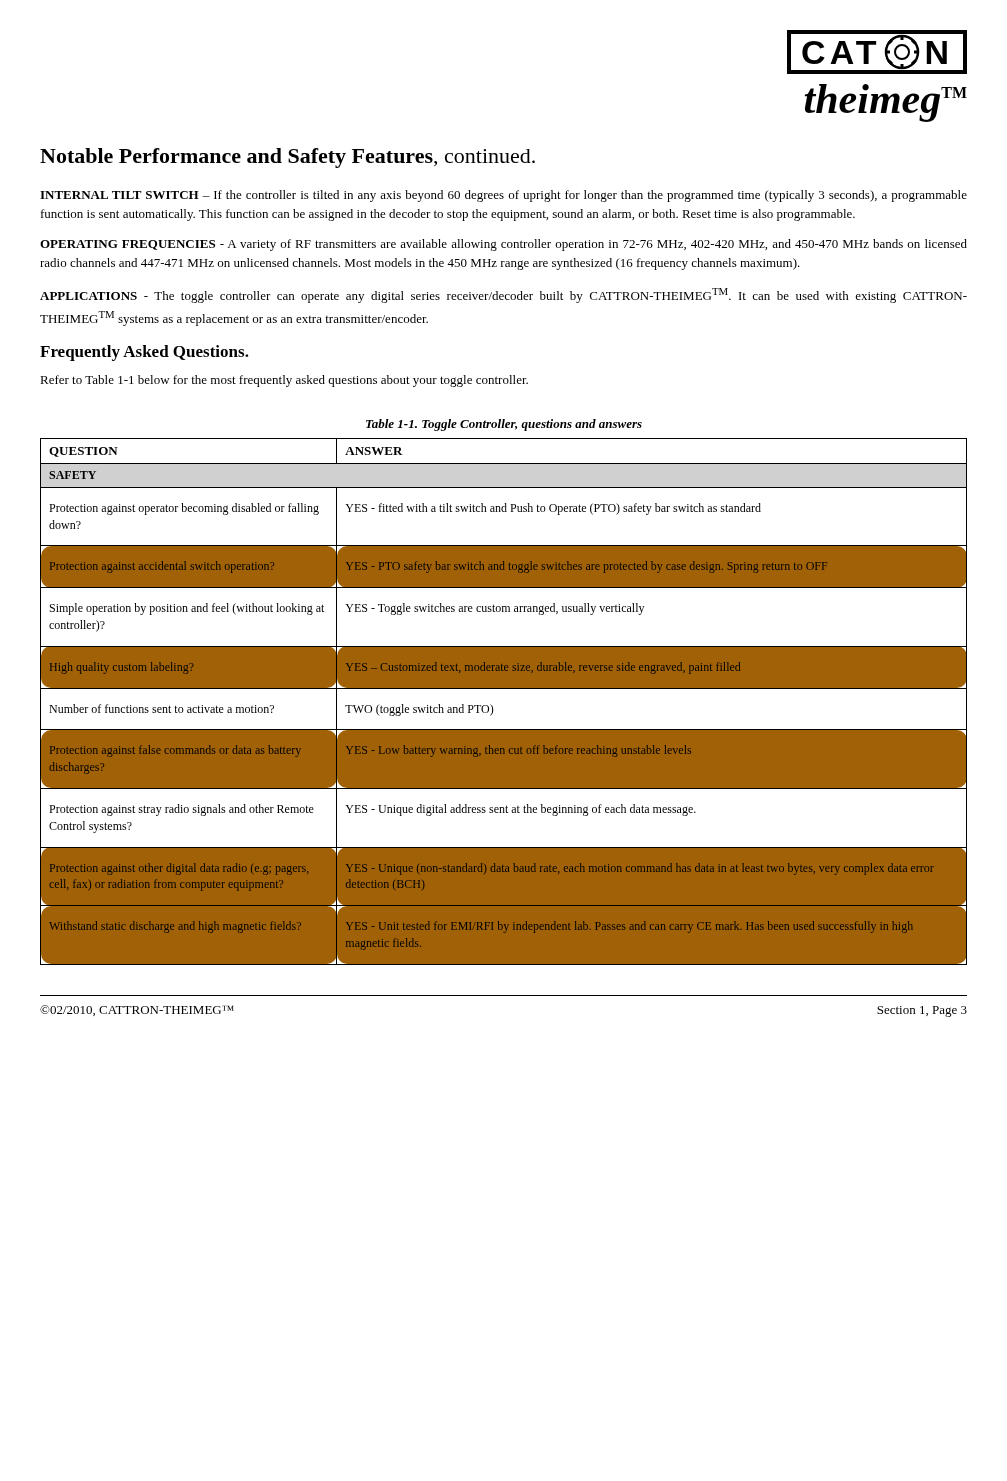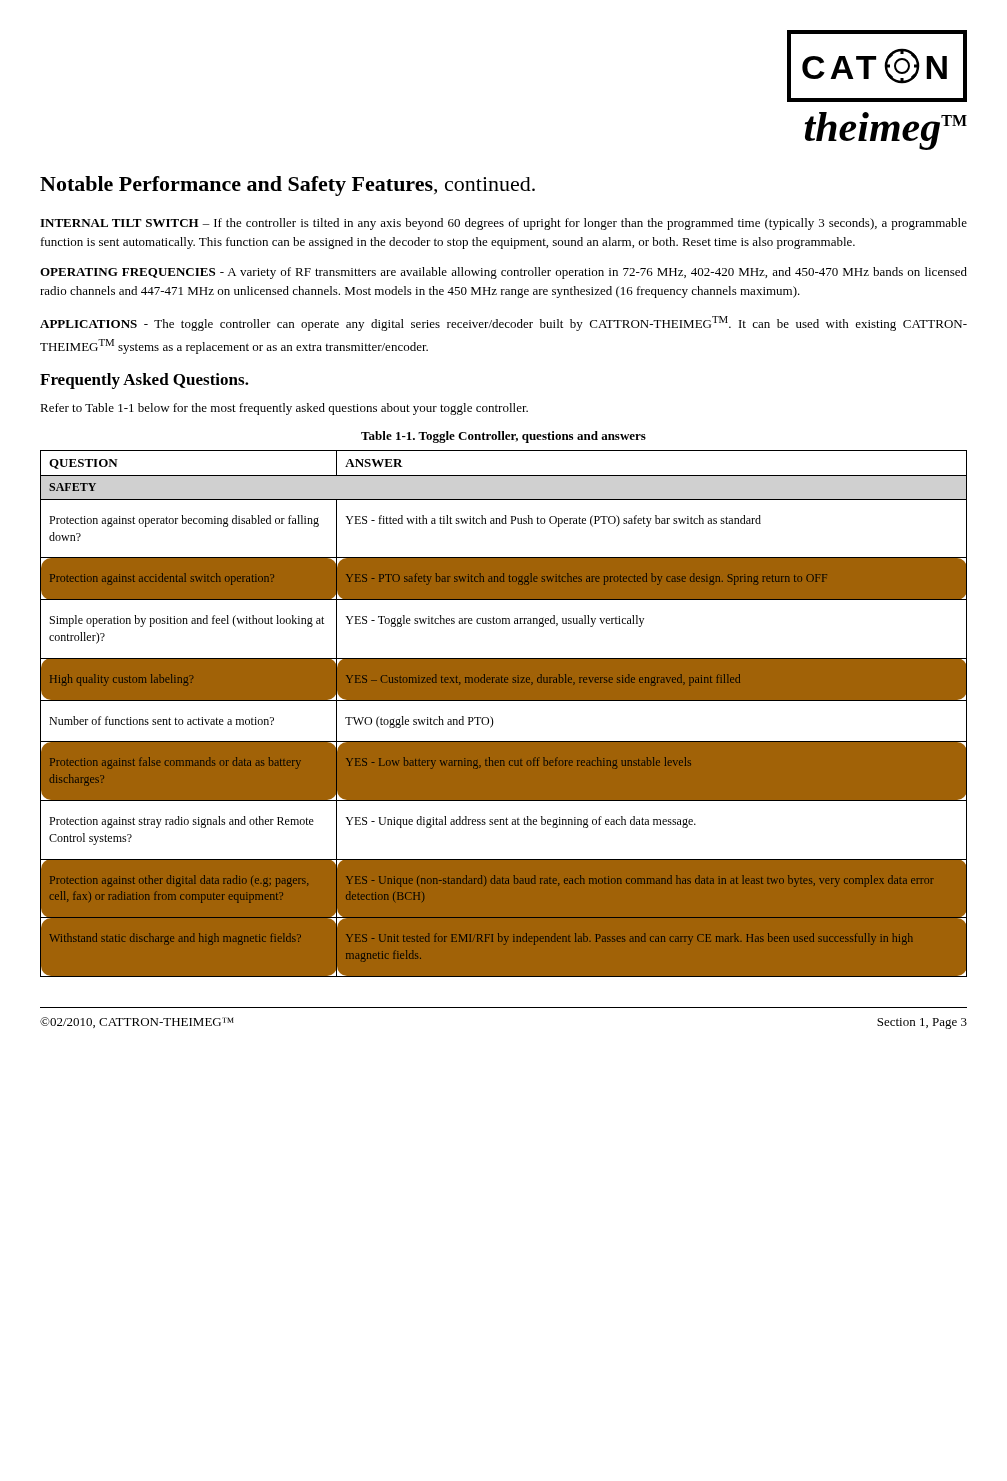--- a/index.html
+++ b/index.html
@@ -41,23 +41,24 @@
       font-size: 17px;
       font-weight: bold;
       margin-top: 14px;
       margin-bottom: 8px;
     }
 
     
     .table-caption {
       text-align: center;
       font-weight: bold;
+      font-style: italic;
       font-size: 13px;
       margin-bottom: 6px;
-      margin-top: 10px;
+      margin-top: 26px;
     }
 
     
     .faq-table {
       width: 100%;
       border-collapse: collapse;
       font-size: 12px;
       margin-bottom: 30px;
     }
     .faq-table th {
@@ -102,23 +103,23 @@
     }
 
     
     .logo-container {
       text-align: right;
       margin-bottom: 20px;
       line-height: 1.1;
     }
     .cattron-box {
       display: inline-flex;
-      align-items: flex-end;
+      align-items: center;
       border: 4px solid #000;
-      padding: 14px 10px;
+      padding: 0 10px;
       font-family: Arial Black, sans-serif;
       font-size: 34px;
       font-weight: 900;
       letter-spacing: 4px;
       line-height: 1;
     }
     .cattron-box .gear-svg {
       display: inline-block;
       width: 36px;
       height: 36px;

